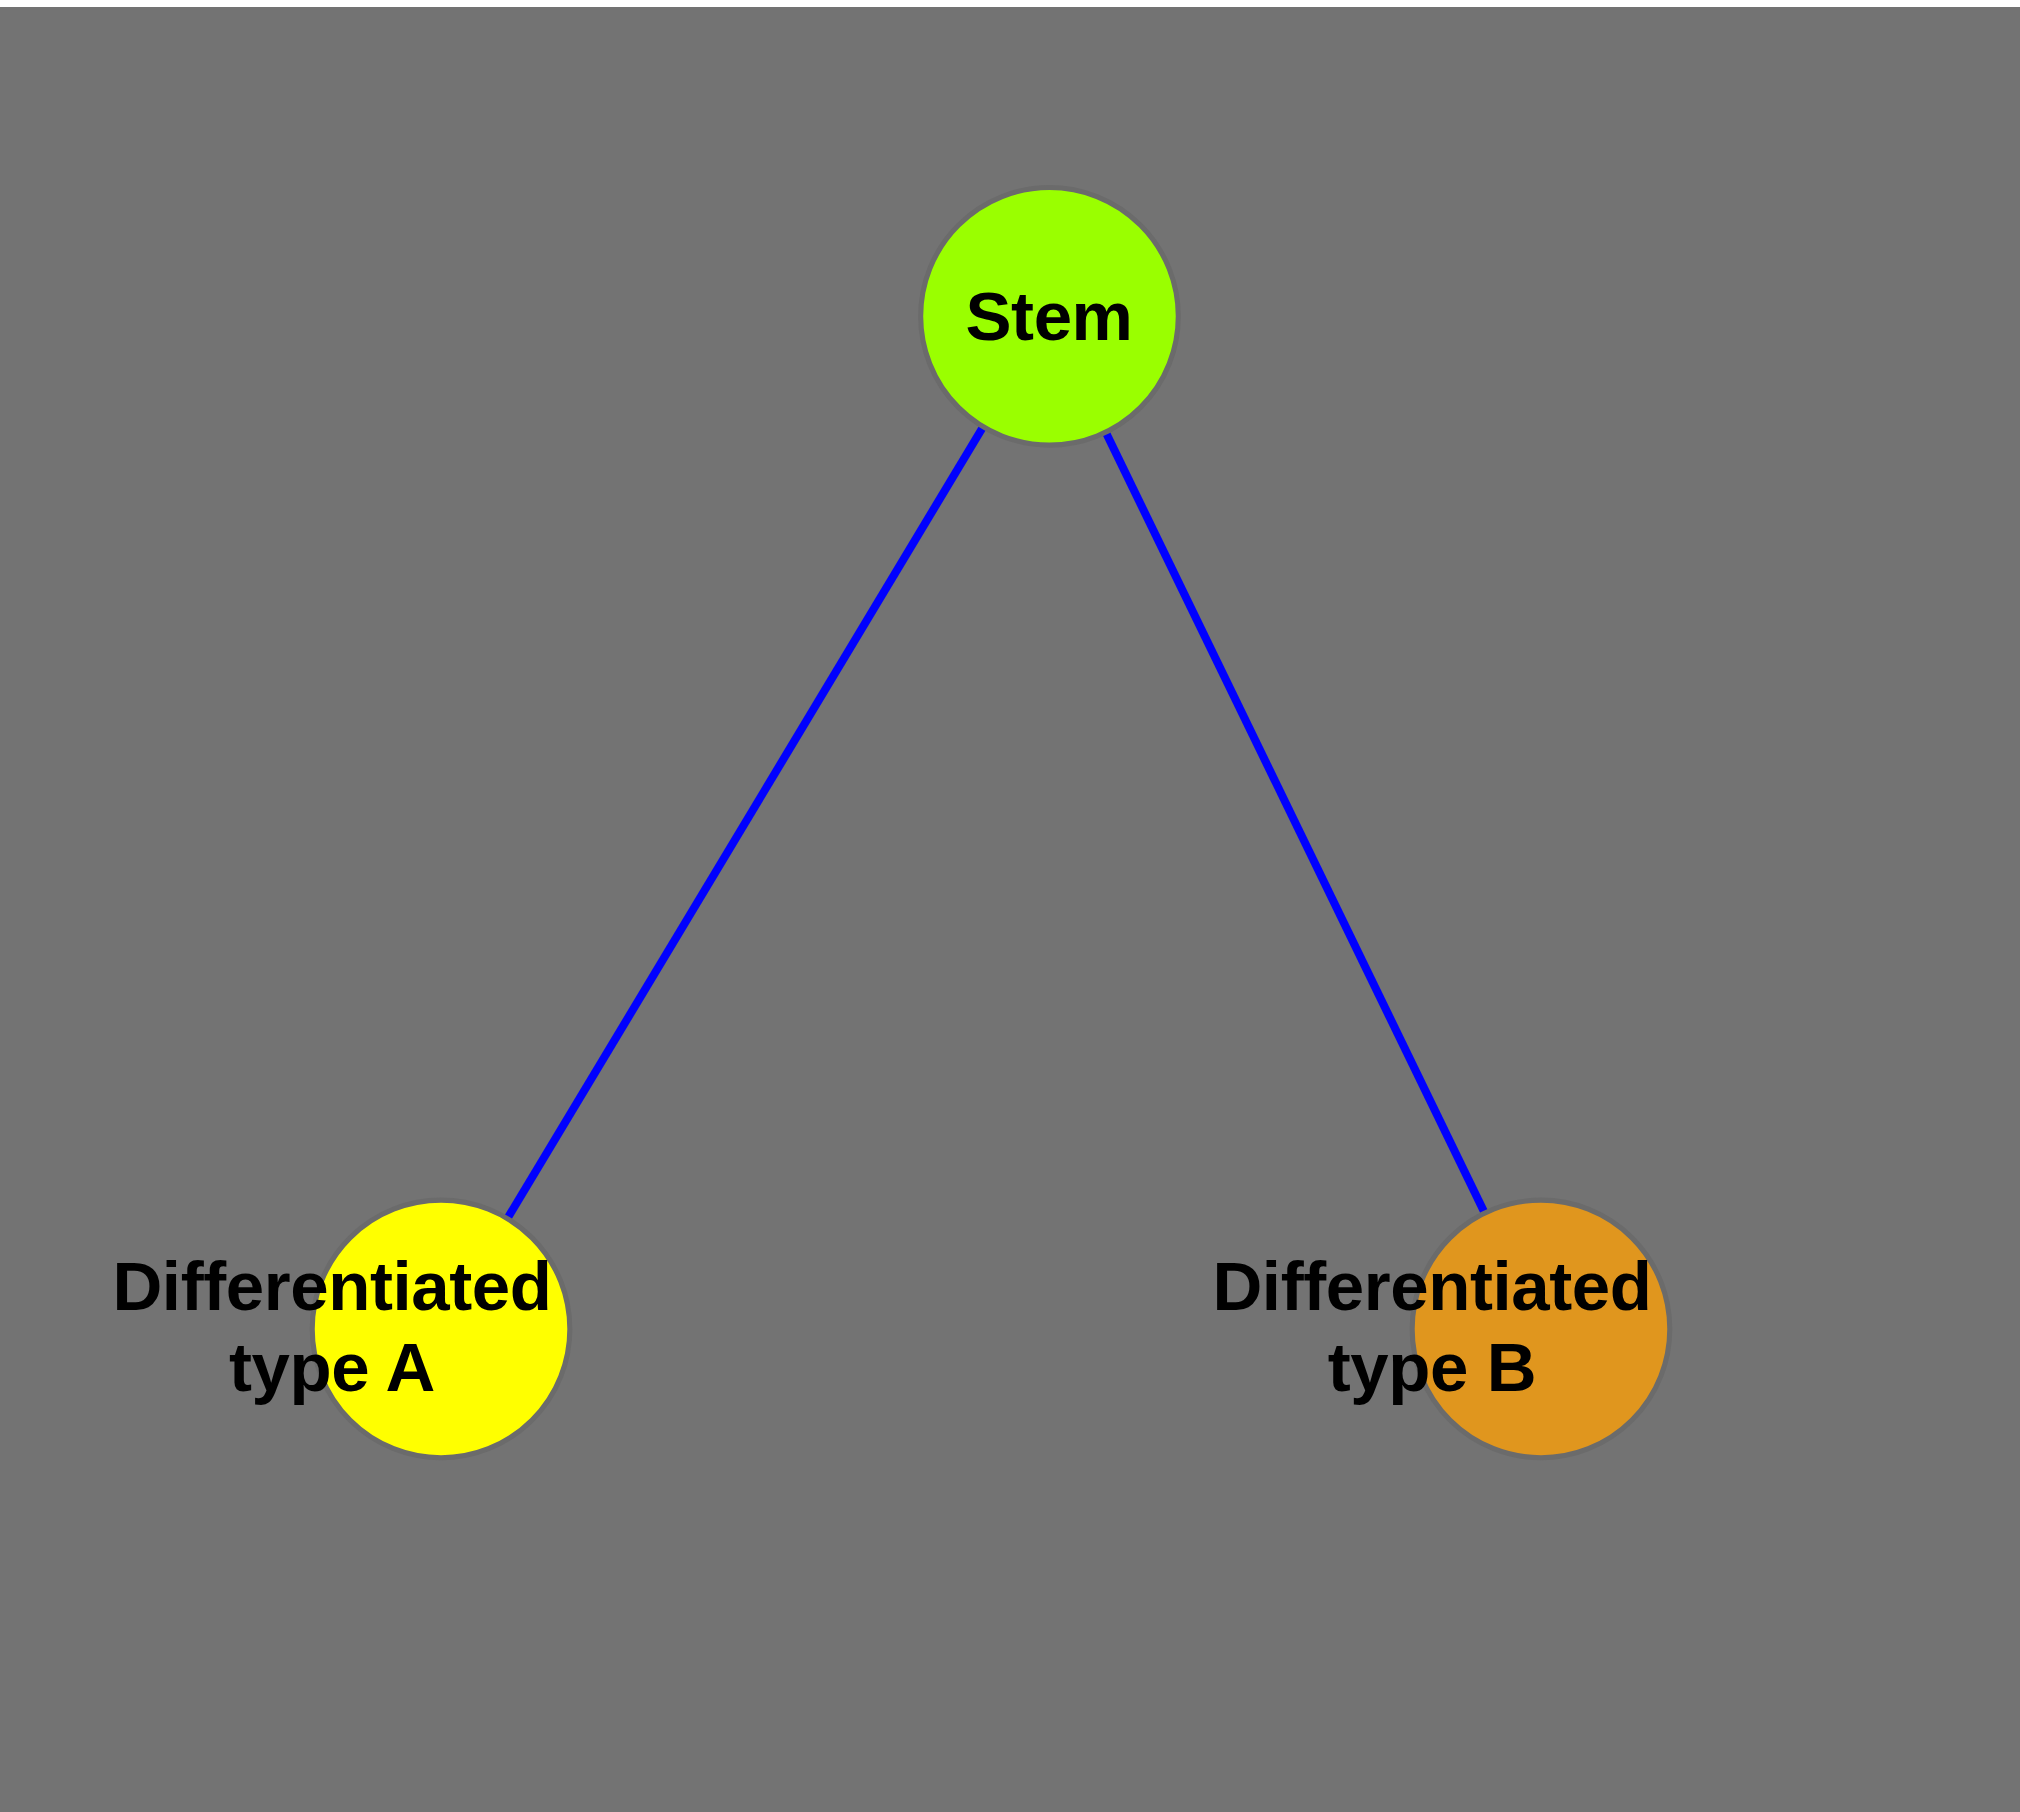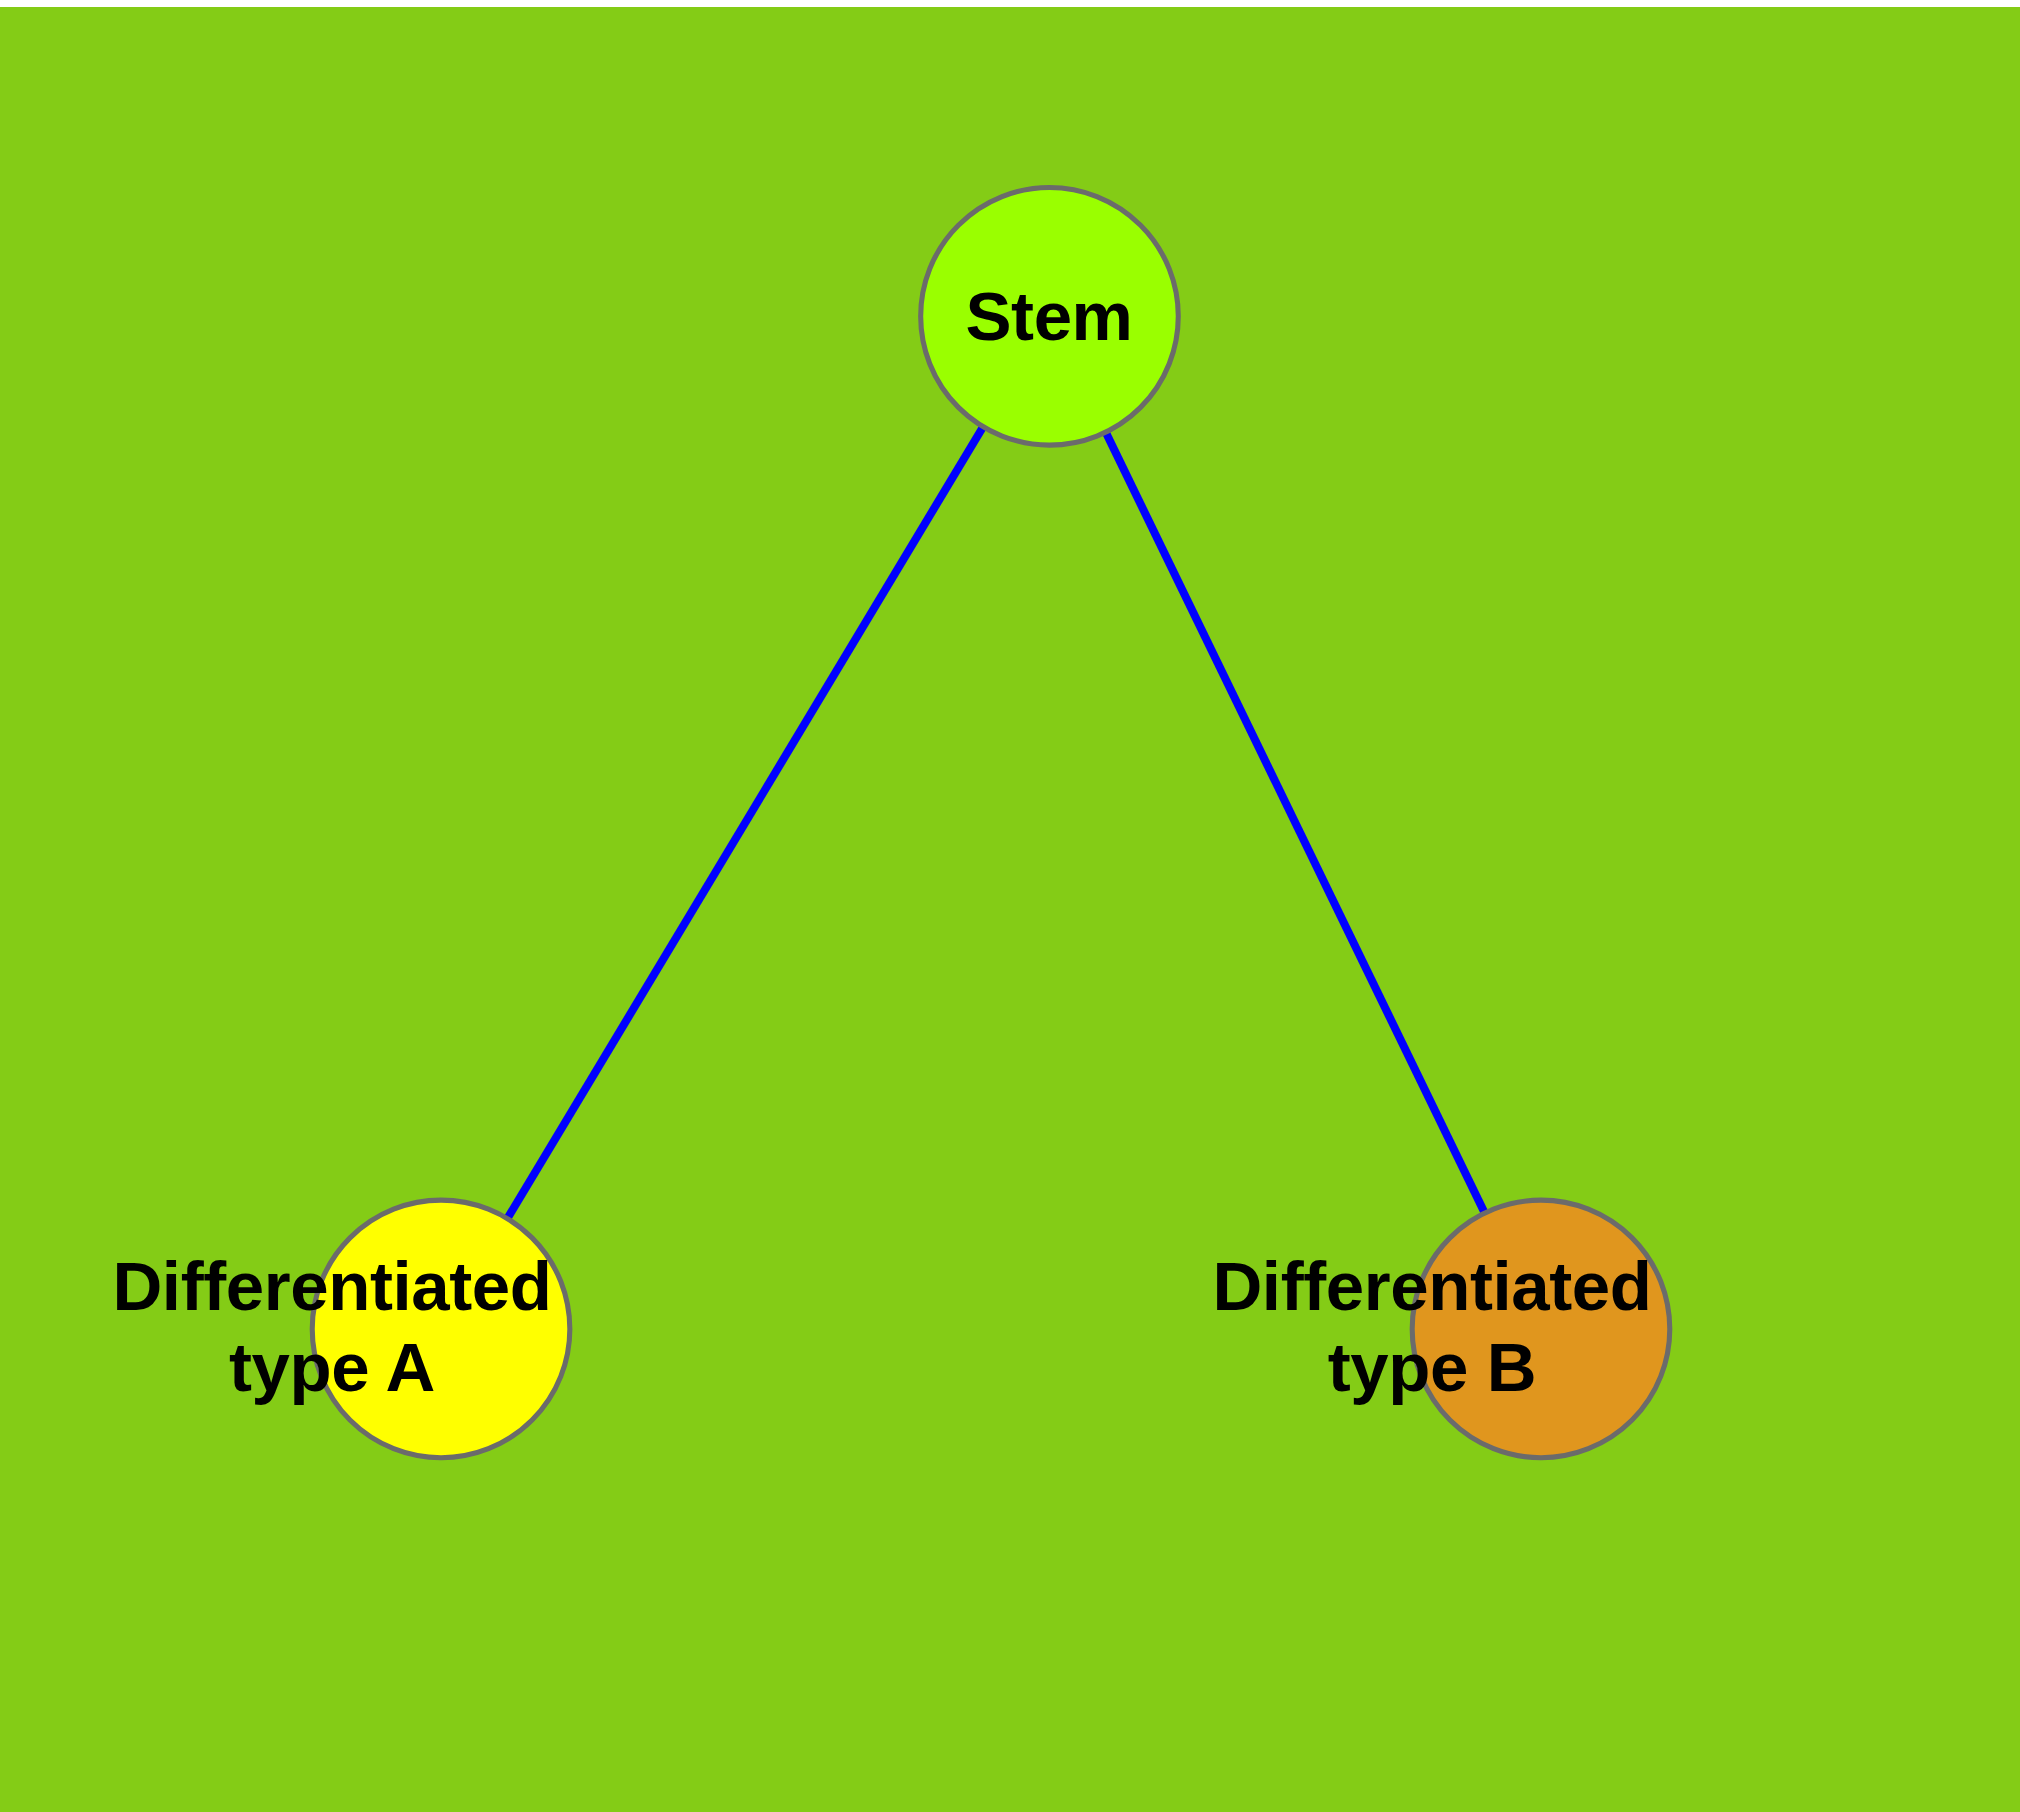--- a/index.html
+++ b/index.html
@@ -52,21 +52,21 @@
     white-space: pre;
     letter-spacing: -0.4px;
     pointer-events: none;
     transform: translate(-50%, -50%);
   }
 </style>
 </head>
 <body>
 
 <div id="canvas" style="width: 2021px; height: 1812px; background: rgb(255, 255, 255);">
-  <div id="plot-area" style="background: #84cc16;">
+  <div id="plot-area" style="background: #737373;">
 
     <svg id="graph-svg" viewBox="0 0 2384 2130" xmlns="http://www.w3.org/2000/svg">
 
       <g>
         <line class="graph-edge" x1="1238" y1="365" x2="520" y2="1560" stroke="#0000ff" stroke-width="9.5"></line>
         <line class="graph-edge" x1="1238" y1="365" x2="1818" y2="1560" stroke="#0000ff" stroke-width="9.5"></line>
       </g>
 
       <g>
         <circle class="graph-node-circle" cx="1238" cy="365" r="152" fill="#9aff00" stroke="#6b6b6b" stroke-width="6"></circle>

